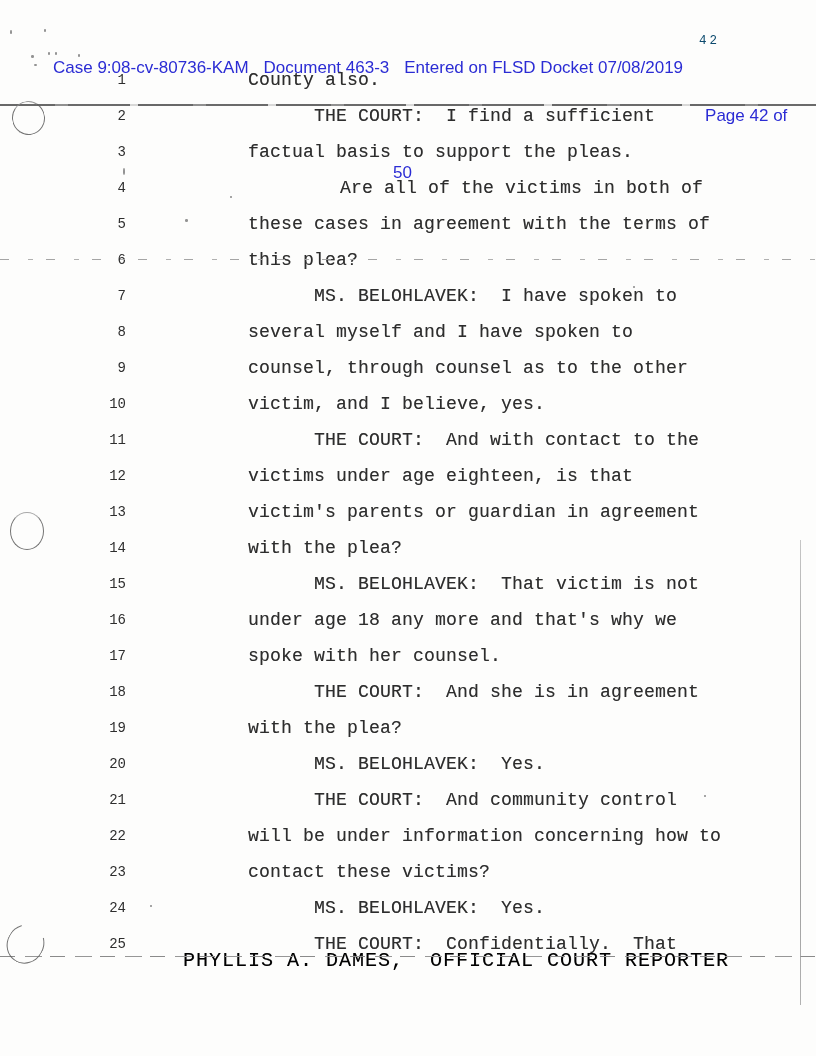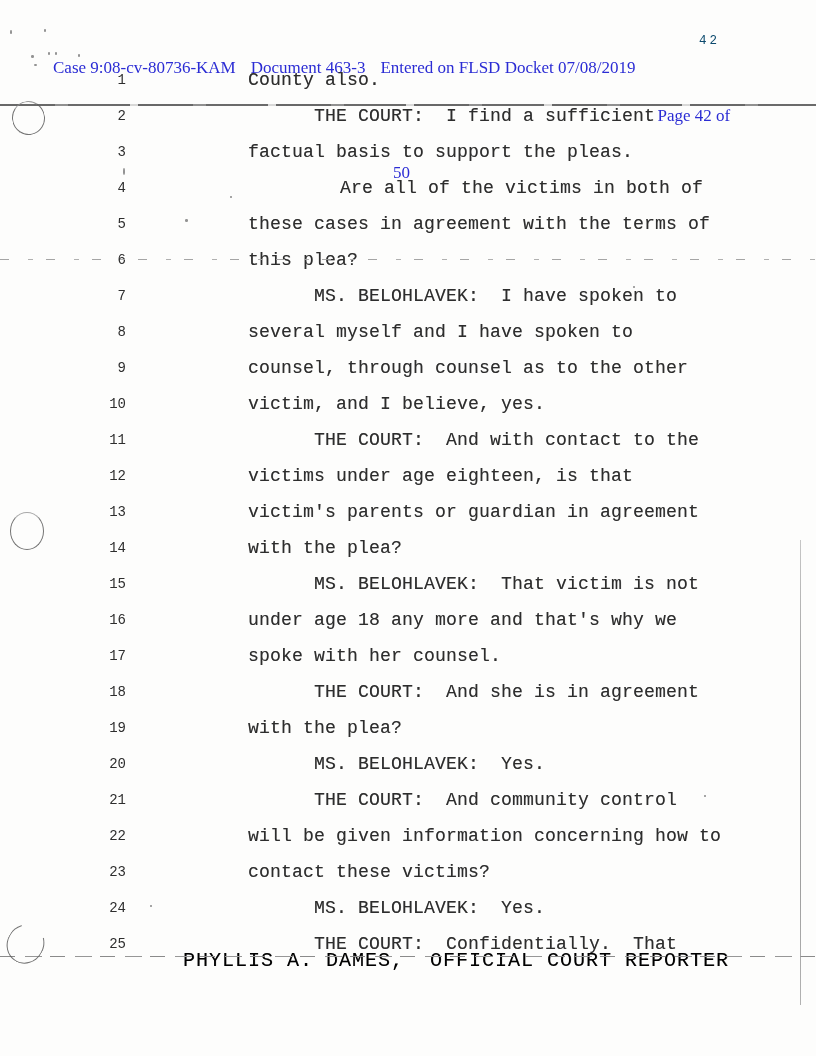--- a/index.html
+++ b/index.html
@@ -13,21 +13,21 @@
     font-family: "Liberation Mono", monospace;
   }
 
   
   .header {
     position: absolute;
     left: 53px;
     top: 20px;
     width: 700px;
     color: var(--header-blue, #2b2cd4);
-    font-family: Liberation Serif, serif;
+    font-family: Liberation Sans, sans-serif;
     font-size: 17px;
     line-height: 19px;
     white-space: pre;
   }
   .header-line1 { display: flex; gap: 15px; }
   .header-line1 .seg-page { margin-left: 7px; margin-top: 48px; }
   .header-line2 { padding-left: 340px; }
 
   .stamped-page {
     position: absolute;
@@ -229,21 +229,21 @@
       <div class="row">
         <span class="num">20</span>
         <span class="txt ind1">MS. BELOHLAVEK:  Yes.</span>
       </div>
       <div class="row">
         <span class="num">21</span>
         <span class="txt ind1">THE COURT:  And community control</span>
       </div>
       <div class="row">
         <span class="num">22</span>
-        <span class="txt ind0">will be given information concerning how to</span>
+        <span class="txt ind0">will be under information concerning how to</span>
       </div>
       <div class="row">
         <span class="num">23</span>
         <span class="txt ind0">contact these victims?</span>
       </div>
       <div class="row">
         <span class="num">24</span>
         <span class="txt ind1">MS. BELOHLAVEK:  Yes.</span>
       </div>
       <div class="row">

